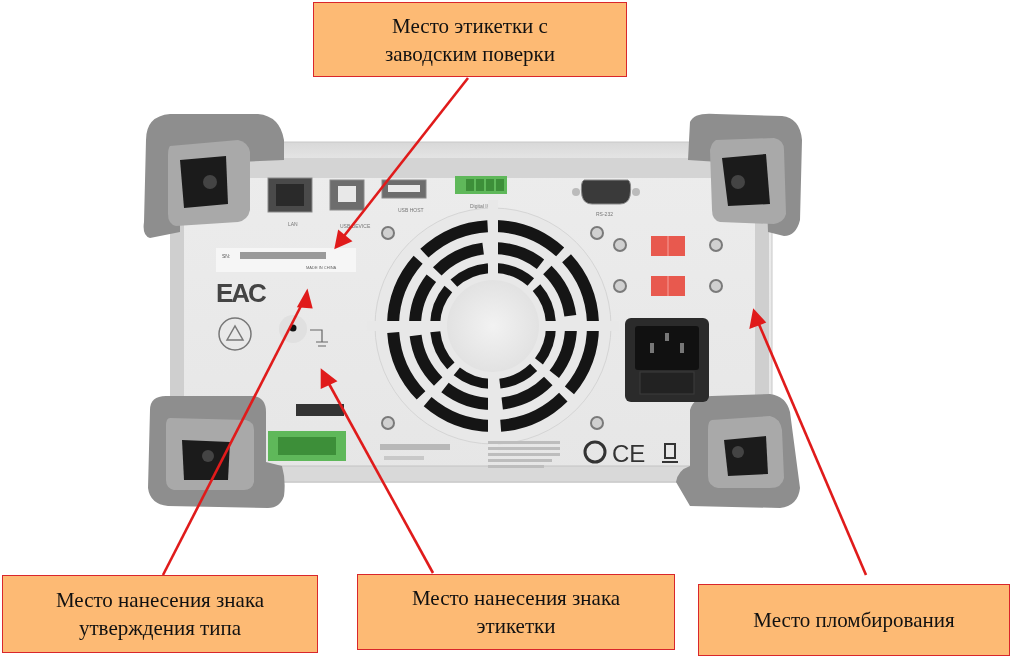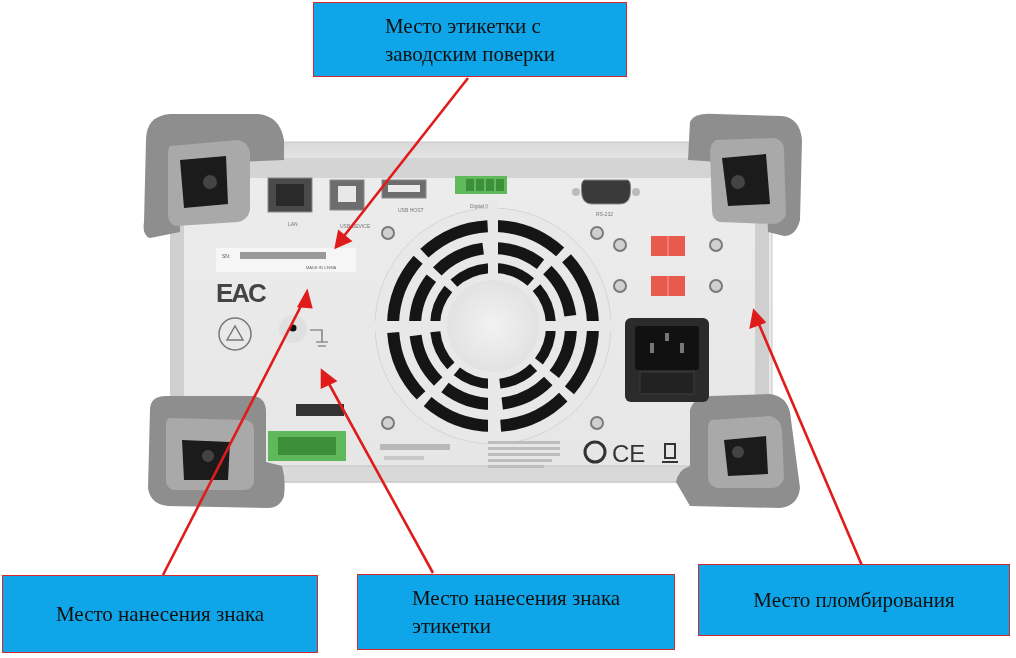--- a/index.html
+++ b/index.html
@@ -1,18 +1,18 @@
 <!DOCTYPE html>
 <html><head>
 <meta charset="utf-8">
 <style>
   html, body { margin:0; padding:0; background:#ffffff; }
   body { width:1016px; height:658px; position:relative; overflow:hidden; font-family:"Liberation Serif", serif; }
-  .callout { position:absolute; border:1.5px solid #d9262b; background:#0ea5e9; box-sizing:border-box;
-    display:flex; align-items:center; justify-content:center; 
+  .callout { position:absolute; border:1.5px solid #d9262b; background:#fdba74; box-sizing:border-box;
+    display:flex; align-items:center; justify-content:center; text-align:center;
     font-family:"Liberation Serif", serif; font-size:21px; line-height:28px; color:#111; }
   .callout span { display:block; }
   svg.layer { position:absolute; left:0; top:0; }
   .lbl { font-family:"Liberation Sans", sans-serif; }
 </style>
 </head>
 <body>
 
 <svg class="layer" width="1016" height="658" viewBox="0 0 1016 658">
   <defs>
@@ -181,27 +181,28 @@
 <div class="callout" style="left:313px; top:2px; width:314px; height:75px;">
   <div>
     <span>Место этикетки с</span>
     <span>заводским поверки</span>
   </div>
 </div>
 
 <div class="callout" style="left:2px; top:575px; width:316px; height:78px;">
   <div>
     <span>Место нанесения знака</span>
+    <span>утверждения типа</span>
   </div>
 </div>
 
 <div class="callout" style="left:357px; top:574px; width:318px; height:76px;">
   <div>
     <span>Место нанесения знака</span>
     <span>этикетки</span>
   </div>
 </div>
 
-<div class="callout" style="left:698px; top:564px; width:312px; height:72px;">
+<div class="callout" style="left:698px; top:584px; width:312px; height:72px;">
   <div>
     <span>Место пломбирования</span>
   </div>
 </div>
 
 </body></html>

